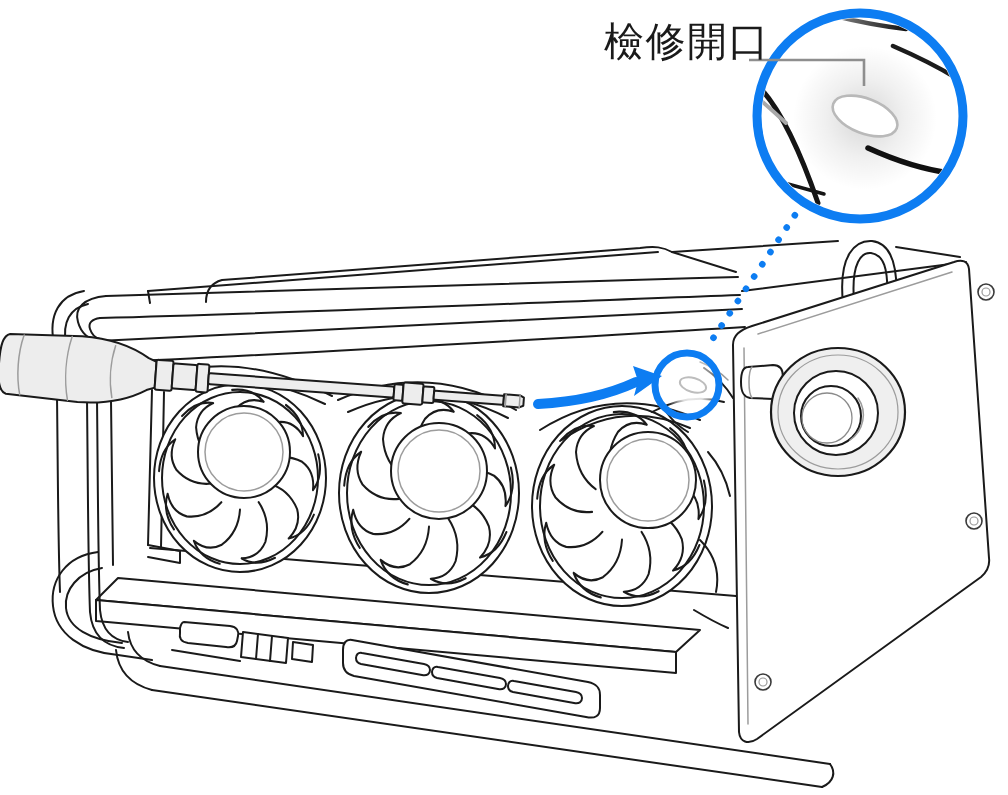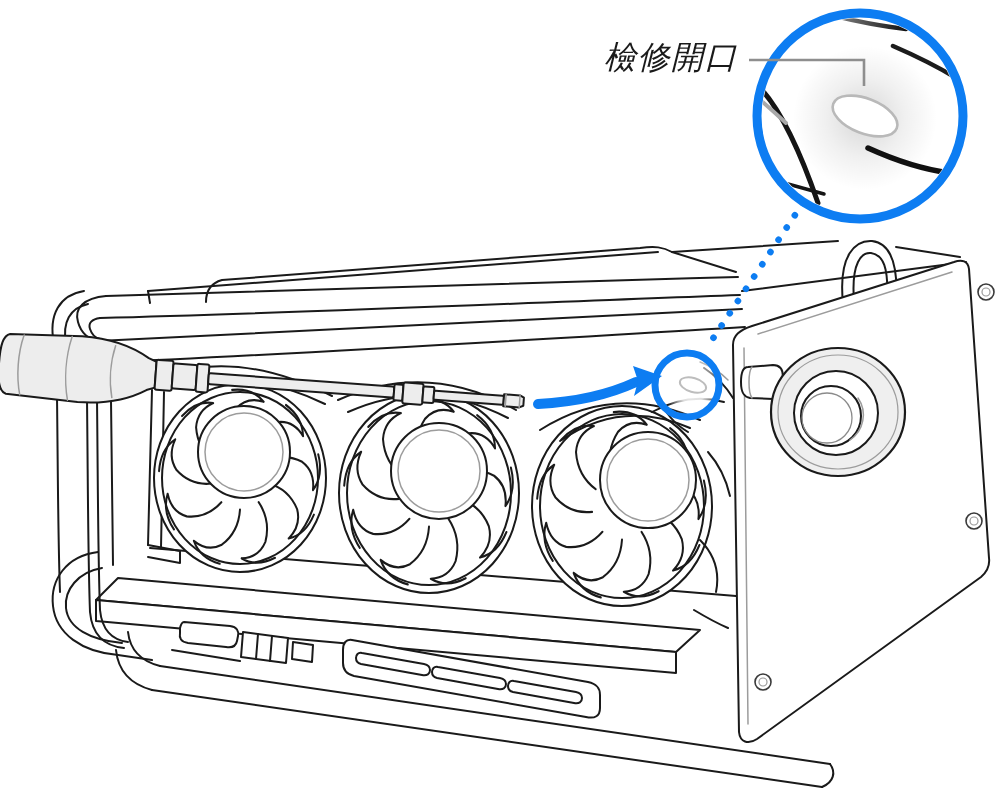--- a/index.html
+++ b/index.html
@@ -2,22 +2,22 @@
 <html style="--c-accent: #0D7DF2; --c-line: #1A1A1A; --c-leader: #8E8E8E; --c-tool_fill: #EDEDED; --c-background: #FFFFFF;"><head>
 <meta charset="utf-8">
 <style>
   html,body{margin:0;padding:0;background:#fff;}
   .stage{
     position:relative;width:1008px;height:795px;background:var(--c-background,#fff);
     overflow:hidden;font-family:"Liberation Sans","DejaVu Sans",sans-serif;
   }
   .stage svg{position:absolute;left:0;top:0;}
   .callout-label{
-    position:absolute;left:604px;top:40px;font-size:32px;line-height:34px;
-    color:var(--c-line,#1a1a1a);letter-spacing:1.5px;white-space:nowrap;font-style:italic;
+    position:absolute;left:604px;top:24px;font-size:40px;line-height:34px;
+    color:var(--c-line,#1a1a1a);letter-spacing:1.5px;white-space:nowrap;
   }
   
   .ln  {stroke:var(--c-line,#1a1a1a);fill:none;stroke-width:2;stroke-linecap:round;stroke-linejoin:round;}
   .lnf {stroke:var(--c-line,#1a1a1a);fill:#ffffff;stroke-width:2;stroke-linejoin:round;}
   .soft{stroke:#9c9c9c;fill:none;stroke-width:1.5;stroke-linecap:round;}
   .tool{fill:var(--c-tool_fill,#ededed);stroke:var(--c-line,#1a1a1a);stroke-width:2;stroke-linejoin:round;}
   .blue-s{stroke:var(--c-accent,#0d7df2);fill:none;}
   .blue-f{fill:var(--c-accent,#0d7df2);stroke:none;}
   .lead{stroke:var(--c-leader,#8e8e8e);fill:none;stroke-width:2.6;}
 </style>

